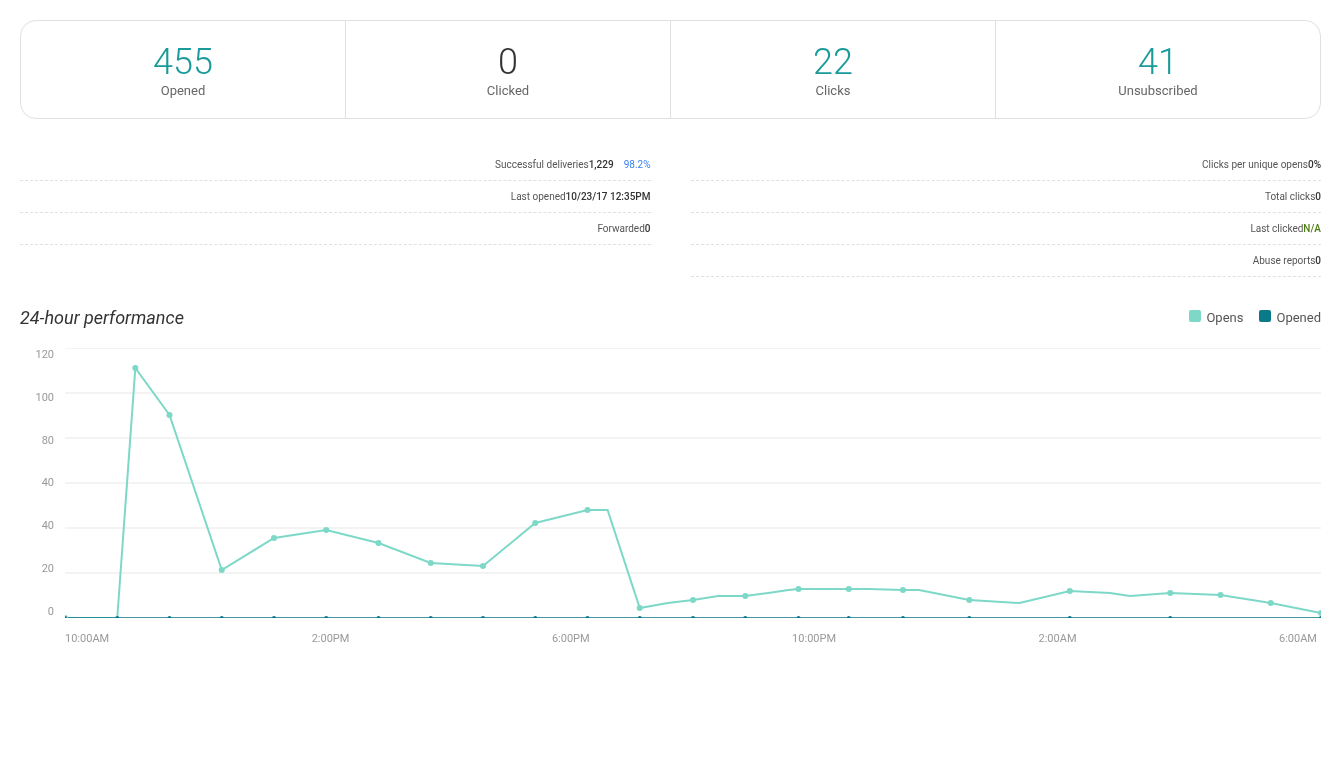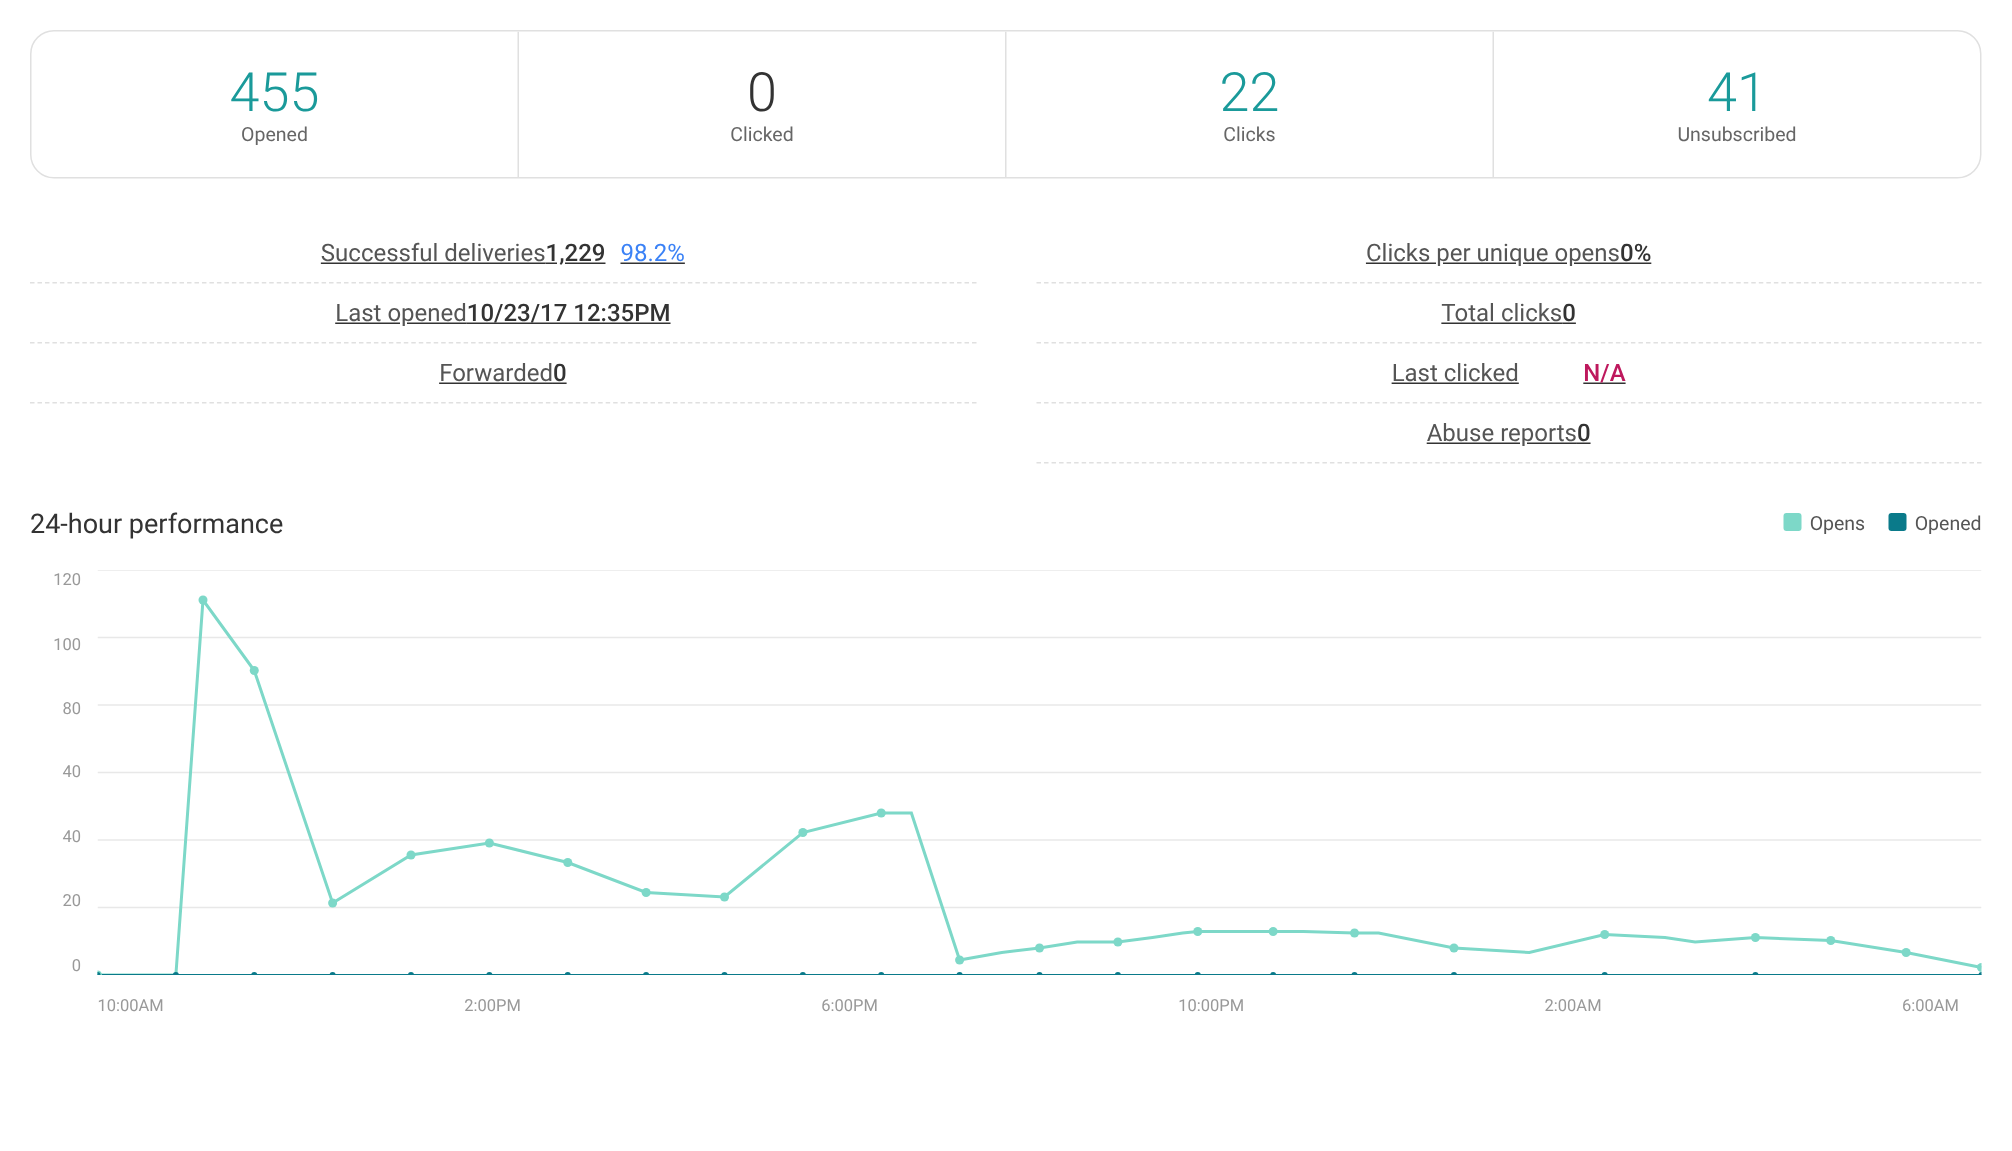--- a/index.html
+++ b/index.html
@@ -45,49 +45,49 @@
       margin: 30px 20px 0 20px;
       gap: 40px;
     }
 
     .metrics-col {
       flex: 1;
     }
 
     .metric-row {
       display: flex;
-      justify-content: center;
+      justify-content: flex-end;
       align-items: center;
       padding: 10px 0;
       border-bottom: 1px dashed #e0e0e0;
-      font-size: 16px;
-      text-decoration: underline;
+      font-size: 10px;
     }
 
     .metric-label { color: #555; }
     .metric-value { color: #333; font-weight: 500; }
     .metric-value.teal { color: #1a9a9a; }
-    .metric-value.gray { color: #be185d; margin-left: 43px; }
+    .metric-value.gray { color: #4d7c0f; }
 
     .metric-value-group { display: flex; gap: 10px; }
     .metric-percent { color: #3b82f6; }
 
     .chart-section {
       margin: 30px 20px 0 20px;
     }
 
     .chart-header {
       display: flex;
       justify-content: space-between;
       align-items: center;
       margin-bottom: 20px;
     }
 
     .chart-title {
       font-size: 18px;
+      font-style: italic;
       color: #333;
       font-weight: 400;
     }
 
     .chart-legend {
       display: flex;
       gap: 16px;
       align-items: center;
       font-size: 13px;
       color: #555;
@@ -133,21 +133,21 @@
       font-size: 11px;
       color: #999;
       text-align: right;
       padding-right: 6px;
     }
 
     .x-axis-labels {
       position: absolute;
       bottom: 0;
       left: 45px;
-      right: 15px;
+      right: 4px;
       display: flex;
       justify-content: space-between;
       height: 20px;
       align-items: center;
     }
 
     .x-label {
       font-size: 11px;
       color: #999;
     }

